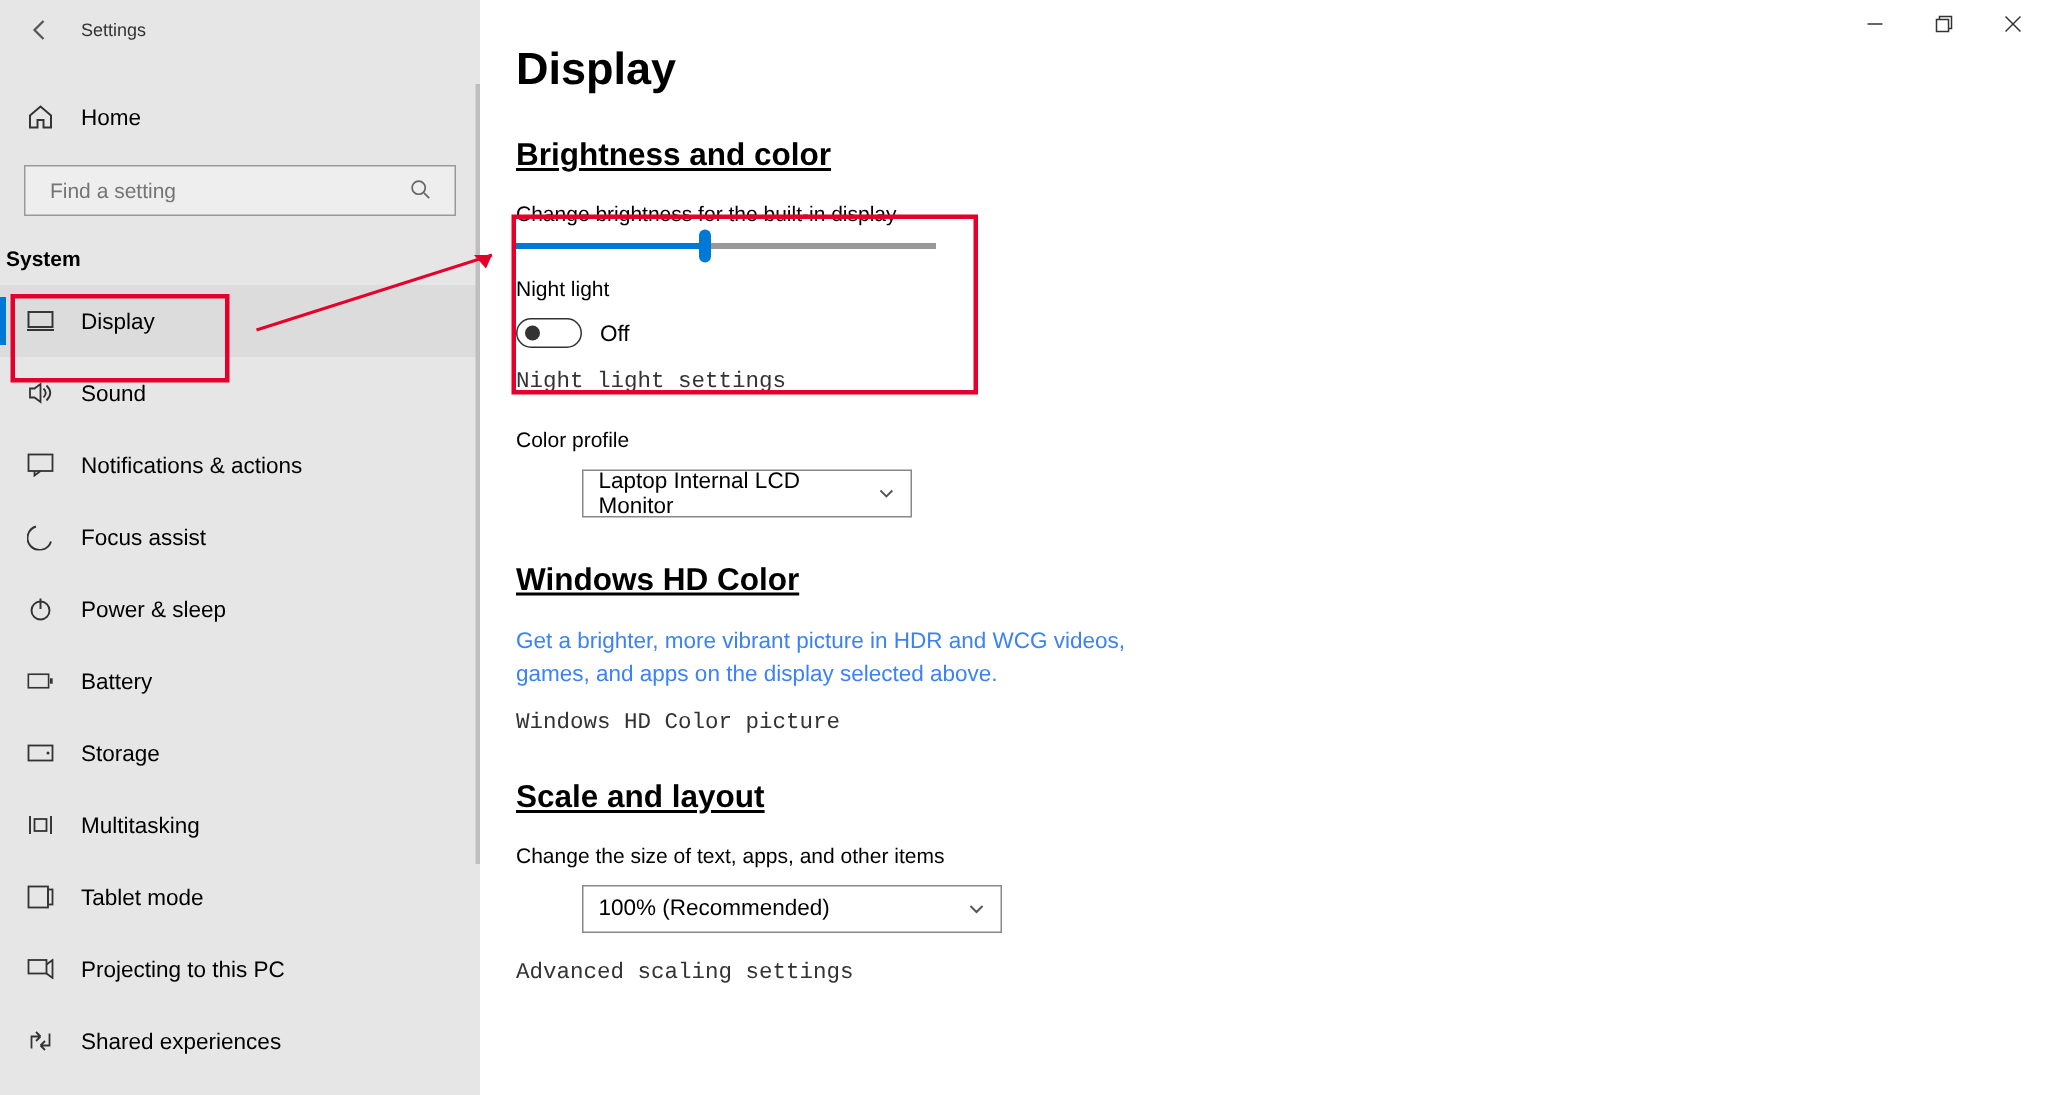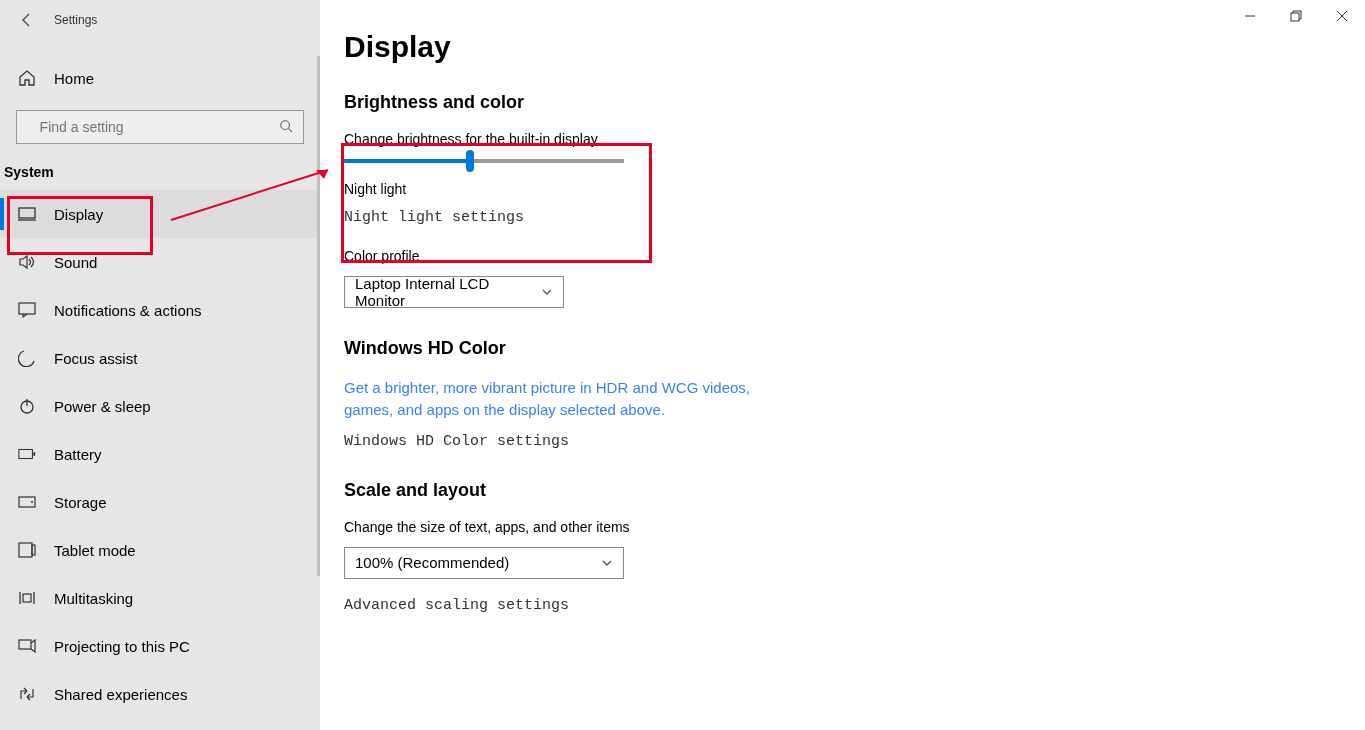--- a/index.html
+++ b/index.html
@@ -35,21 +35,21 @@
   .home-row {
     display: flex; align-items: center;
     height: 48px; padding-left: 18px; margin-top: 14px; cursor:pointer;
   }
   .home-row .label { margin-left: 18px; font-size: 15px;}
   .search-wrap { padding: 8px 16px 8px 16px; }
   .search {
     width: 100%; height: 34px;
     border: 1px solid #999;
     background: #eee;
-    display: flex; align-items: center; justify-content: flex-end;
+    display: flex; align-items: center; justify-content: center;
     padding: 0 10px;
   }
   .search input {
     border: none; background: transparent; outline: none;
     font-size: 14px; width: 90%; color: #555;
   }
   .cat-label {
     font-weight: 600; font-size: 14px;
     padding: 12px 18px 10px 4px;
   }
@@ -73,21 +73,21 @@
     background:#bfbfbf;
   }
 
   
   .main { flex:1; background:#fff; position:relative; display:flex;}
   .content {
     padding: 30px 0 0 24px;
     width: 760px;
   }
   .page-title { font-size: 30px; font-weight: 600; margin-bottom: 28px;}
-  .section-title { font-size: 18px; font-weight: 600; margin-top: 14px; margin-bottom: 18px;}
+  .section-title { font-size: 21px; font-weight: 600; margin-top: 14px; margin-bottom: 18px; text-decoration: underline;}
   .field-label { font-size: 14px; margin-bottom: 12px;}
   .slider {
     width: 280px; height: 4px; background:#999; position:relative;
     margin-bottom: 18px;
   }
   .slider-fill { position:absolute; left:0; top:0; height:100%; background:#0078d7; }
   .slider-thumb {
     position:absolute; top:-9px; width:8px; height:22px;
     background:#0078d7; border-radius:4px; transform:translateX(-4px);
   }
@@ -100,20 +100,21 @@
     position:absolute; width:10px; height:10px; border-radius:50%;
     background:#333; top:4px; left:5px;
   }
   .toggle-label { margin-left: 12px; font-size:15px;}
   .link-plain { font-size:15px; color:#333; margin-bottom:22px;font-family:Liberation Mono, monospace;}
   .dropdown {
     width: 220px; height: 32px; border:1px solid #888;
     display:flex; align-items:center; justify-content:space-between;
     padding:0 10px; cursor:pointer; font-size:15px;
     margin-bottom: 30px;
+    margin-left: 44px;
   }
   .desc { color:#3b82f6; font-size:15px; max-width:440px; margin-bottom:12px; line-height:1.45;}
   .dropdown-wide { width:280px; }
   
   
   .redbox-display {
     position:absolute; border:3px solid #e4002b;
     left:7px; top:196px; width:146px; height:59px; pointer-events:none;
   }
   .redbox-bright {
@@ -230,39 +231,39 @@
         <span class="icon-slot">
           <svg width="18" height="12" viewBox="0 0 18 12">
               <rect x="1" y="1" width="16" height="10" stroke="#333" fill="none" stroke-width="1.2"></rect>
               <circle cx="14" cy="6" r="1" fill="#333"></circle>
             </svg>
         </span>
         <span class="label">Storage</span>
       </div>
       <div class="nav-item">
         <span class="icon-slot">
-          <svg width="18" height="16" viewBox="0 0 18 16">
-              <rect x="1" y="1" width="13" height="14" stroke="#333" fill="none" stroke-width="1.2"></rect>
-              <rect x="14" y="3" width="3" height="10" stroke="#333" fill="none" stroke-width="1.2"></rect>
-            </svg>
-        </span>
-        <span class="label">Tablet mode</span>
-      </div>
-      <div class="nav-item">
-        <span class="icon-slot">
           <svg width="18" height="14" viewBox="0 0 18 14">
               <line x1="2" y1="1" x2="2" y2="13" stroke="#333" stroke-width="1.3"></line>
               <line x1="16" y1="1" x2="16" y2="13" stroke="#333" stroke-width="1.3"></line>
               <rect x="5" y="3" width="8" height="8" stroke="#333" fill="none" stroke-width="1.2"></rect>
             </svg>
         </span>
         <span class="label">Multitasking</span>
       </div>
       <div class="nav-item">
         <span class="icon-slot">
+          <svg width="18" height="16" viewBox="0 0 18 16">
+              <rect x="1" y="1" width="13" height="14" stroke="#333" fill="none" stroke-width="1.2"></rect>
+              <rect x="14" y="3" width="3" height="10" stroke="#333" fill="none" stroke-width="1.2"></rect>
+            </svg>
+        </span>
+        <span class="label">Tablet mode</span>
+      </div>
+      <div class="nav-item">
+        <span class="icon-slot">
           <svg width="18" height="14" viewBox="0 0 18 14">
               <rect x="1" y="1" width="12" height="9" stroke="#333" fill="none" stroke-width="1.2"></rect>
               <path d="M13 4 L17 1 V13 L13 10" stroke="#333" fill="none" stroke-width="1.2"></path>
             </svg>
         </span>
         <span class="label">Projecting to this PC</span>
       </div>
       <div class="nav-item">
         <span class="icon-slot">
           <svg width="18" height="16" viewBox="0 0 18 16">
@@ -282,34 +283,40 @@
 
       <h2 class="section-title">Brightness and color</h2>
 
       <div class="field-label">Change brightness for the built-in display</div>
       <div class="slider">
         <div class="slider-fill" style="width:45%"></div>
         <div class="slider-thumb" style="left:45%"></div>
       </div>
 
       <div class="field-label">Night light</div>
+      <div class="toggle-row">
+        <div class="toggle">
+          <div class="toggle-knob"></div>
+        </div>
+        <span class="toggle-label">Off</span>
+      </div>
 
       <div class="link-plain">Night light settings</div>
 
       <div class="field-label">Color profile</div>
       <div class="dropdown">
         <span>Laptop Internal LCD Monitor</span>
         <svg class="chev" viewBox="0 0 12 12">
             <path d="M2 4 L6 8 L10 4" stroke="#555" fill="none" stroke-width="1.3"></path>
           </svg>
       </div>
 
       <h2 class="section-title">Windows HD Color</h2>
       <div class="desc">Get a brighter, more vibrant picture in HDR and WCG videos, games, and apps on the display selected above.</div>
-      <div class="link-plain" style="margin-bottom:30px;">Windows HD Color settings</div>
+      <div class="link-plain" style="margin-bottom:30px;">Windows HD Color picture</div>
 
       <h2 class="section-title">Scale and layout</h2>
       <div class="field-label">Change the size of text, apps, and other items</div>
       <div class="dropdown dropdown-wide" style="margin-bottom:18px;">
         <span>100% (Recommended)</span>
         <svg class="chev" viewBox="0 0 12 12">
             <path d="M2 4 L6 8 L10 4" stroke="#555" fill="none" stroke-width="1.3"></path>
           </svg>
       </div>
       <div class="link-plain">Advanced scaling settings</div>

